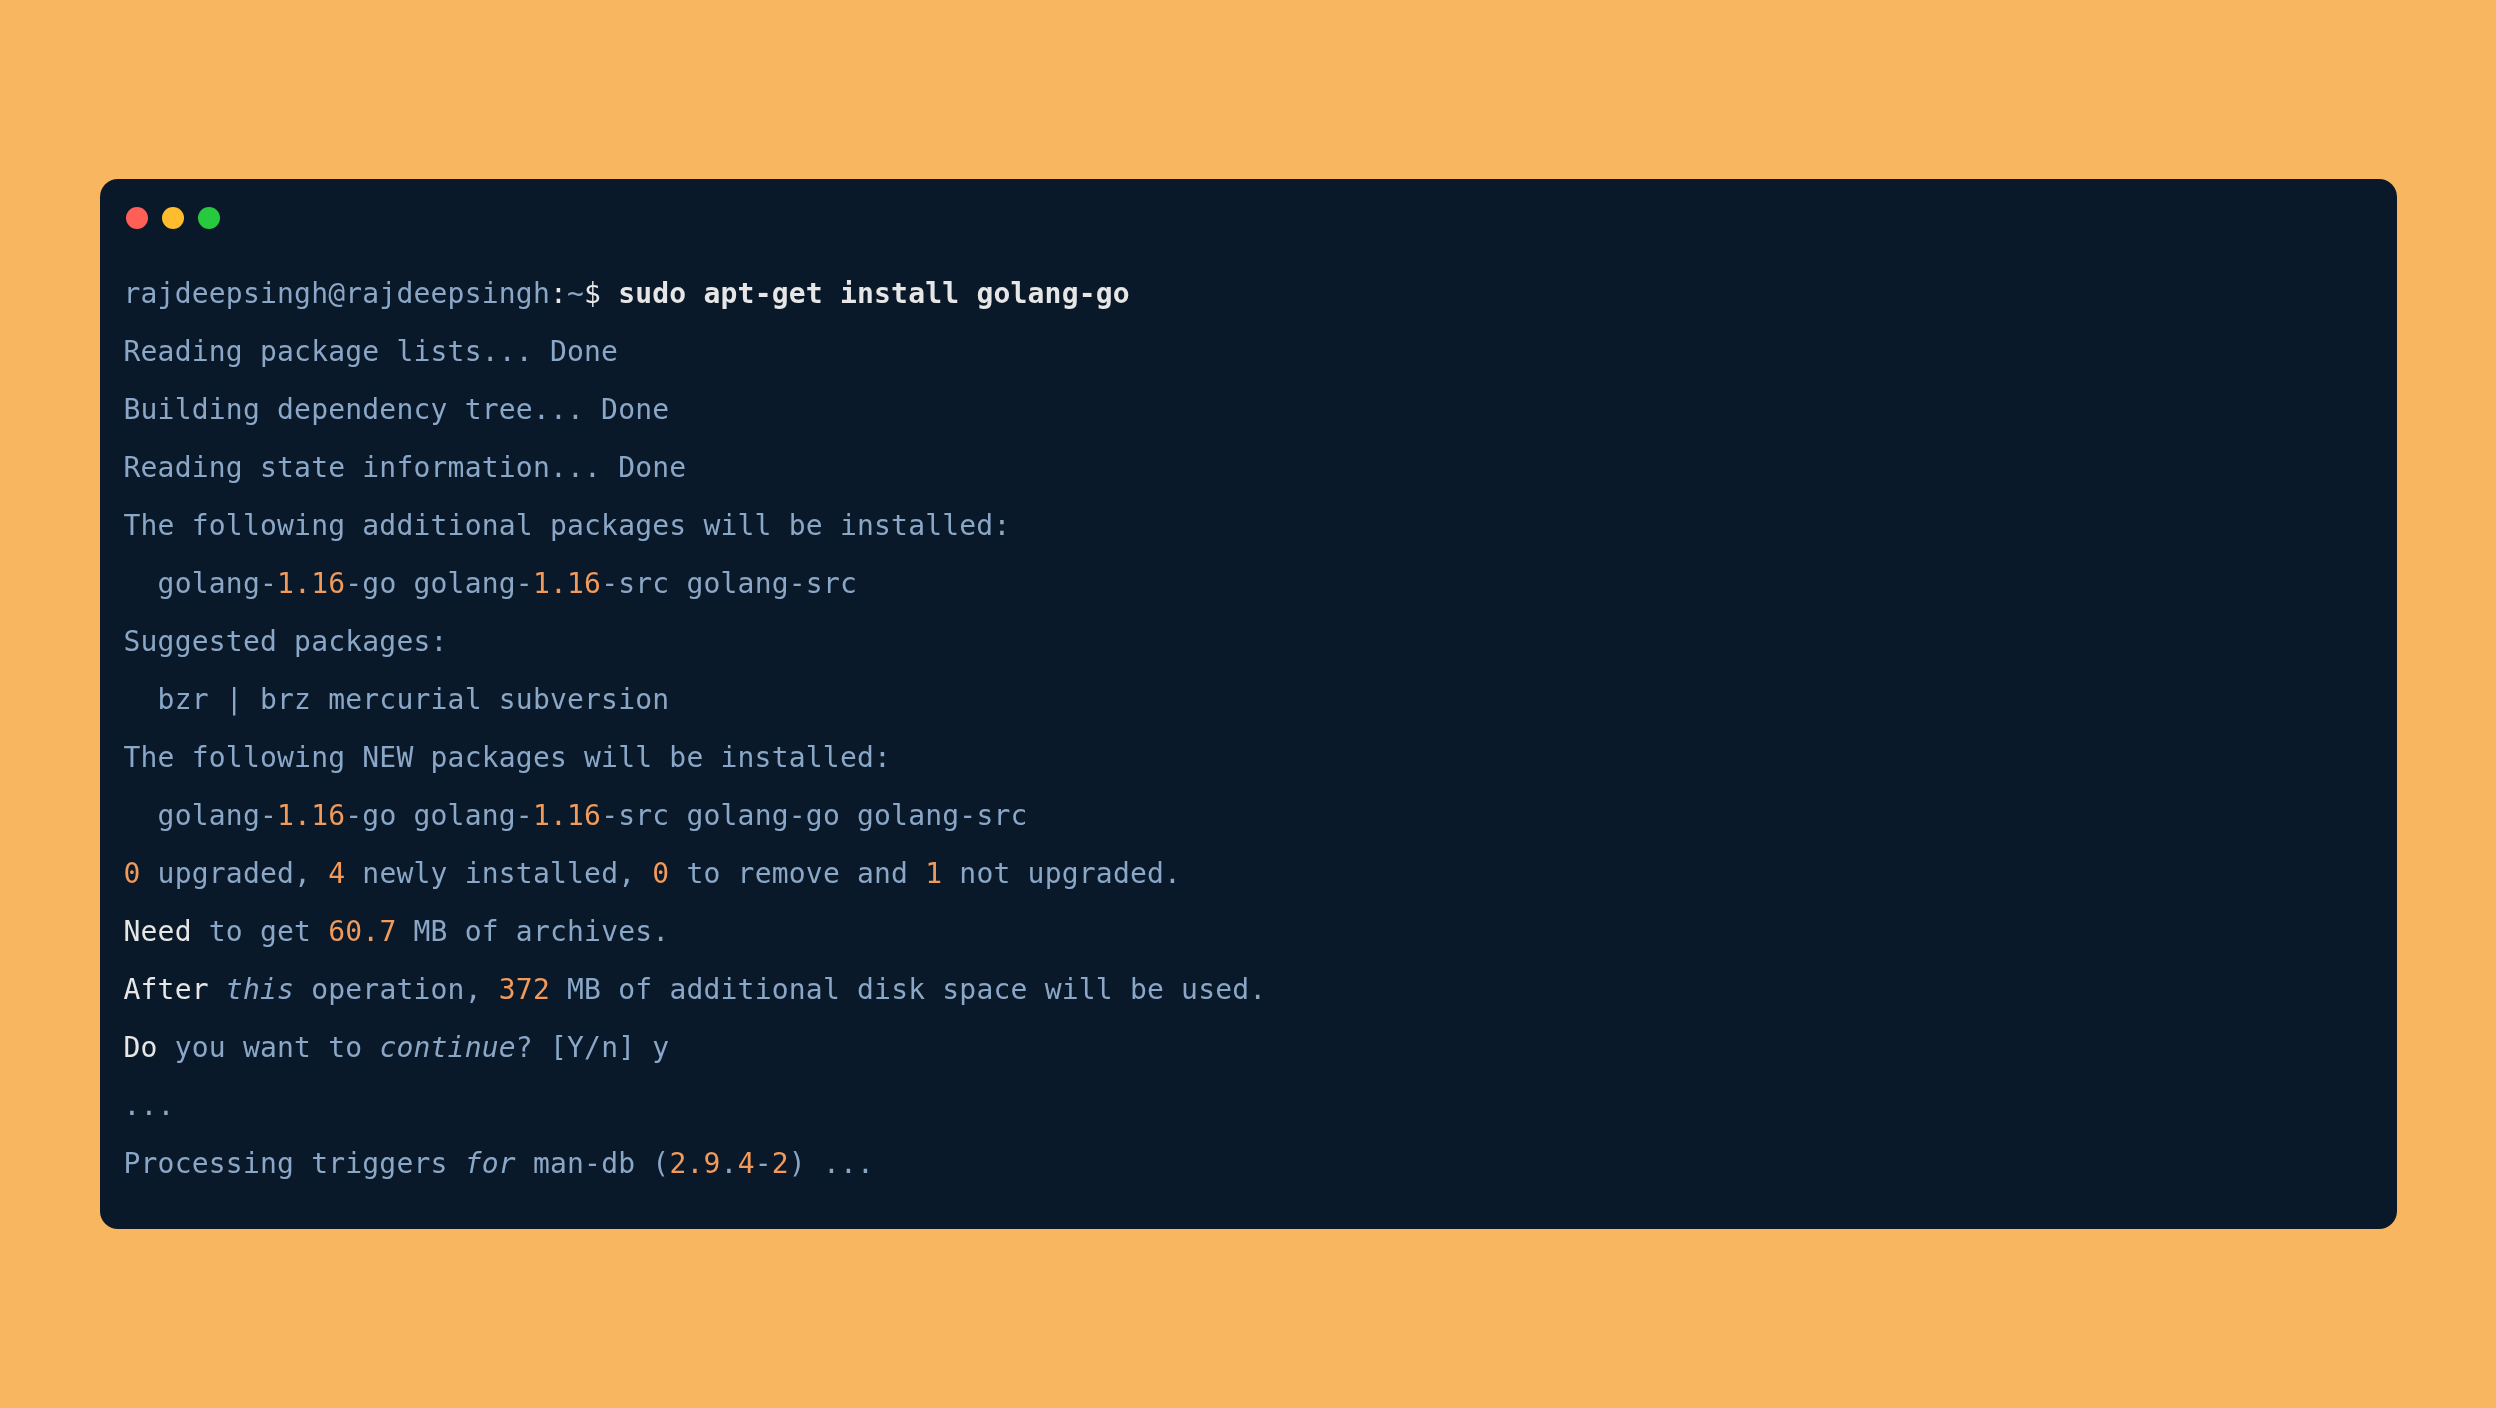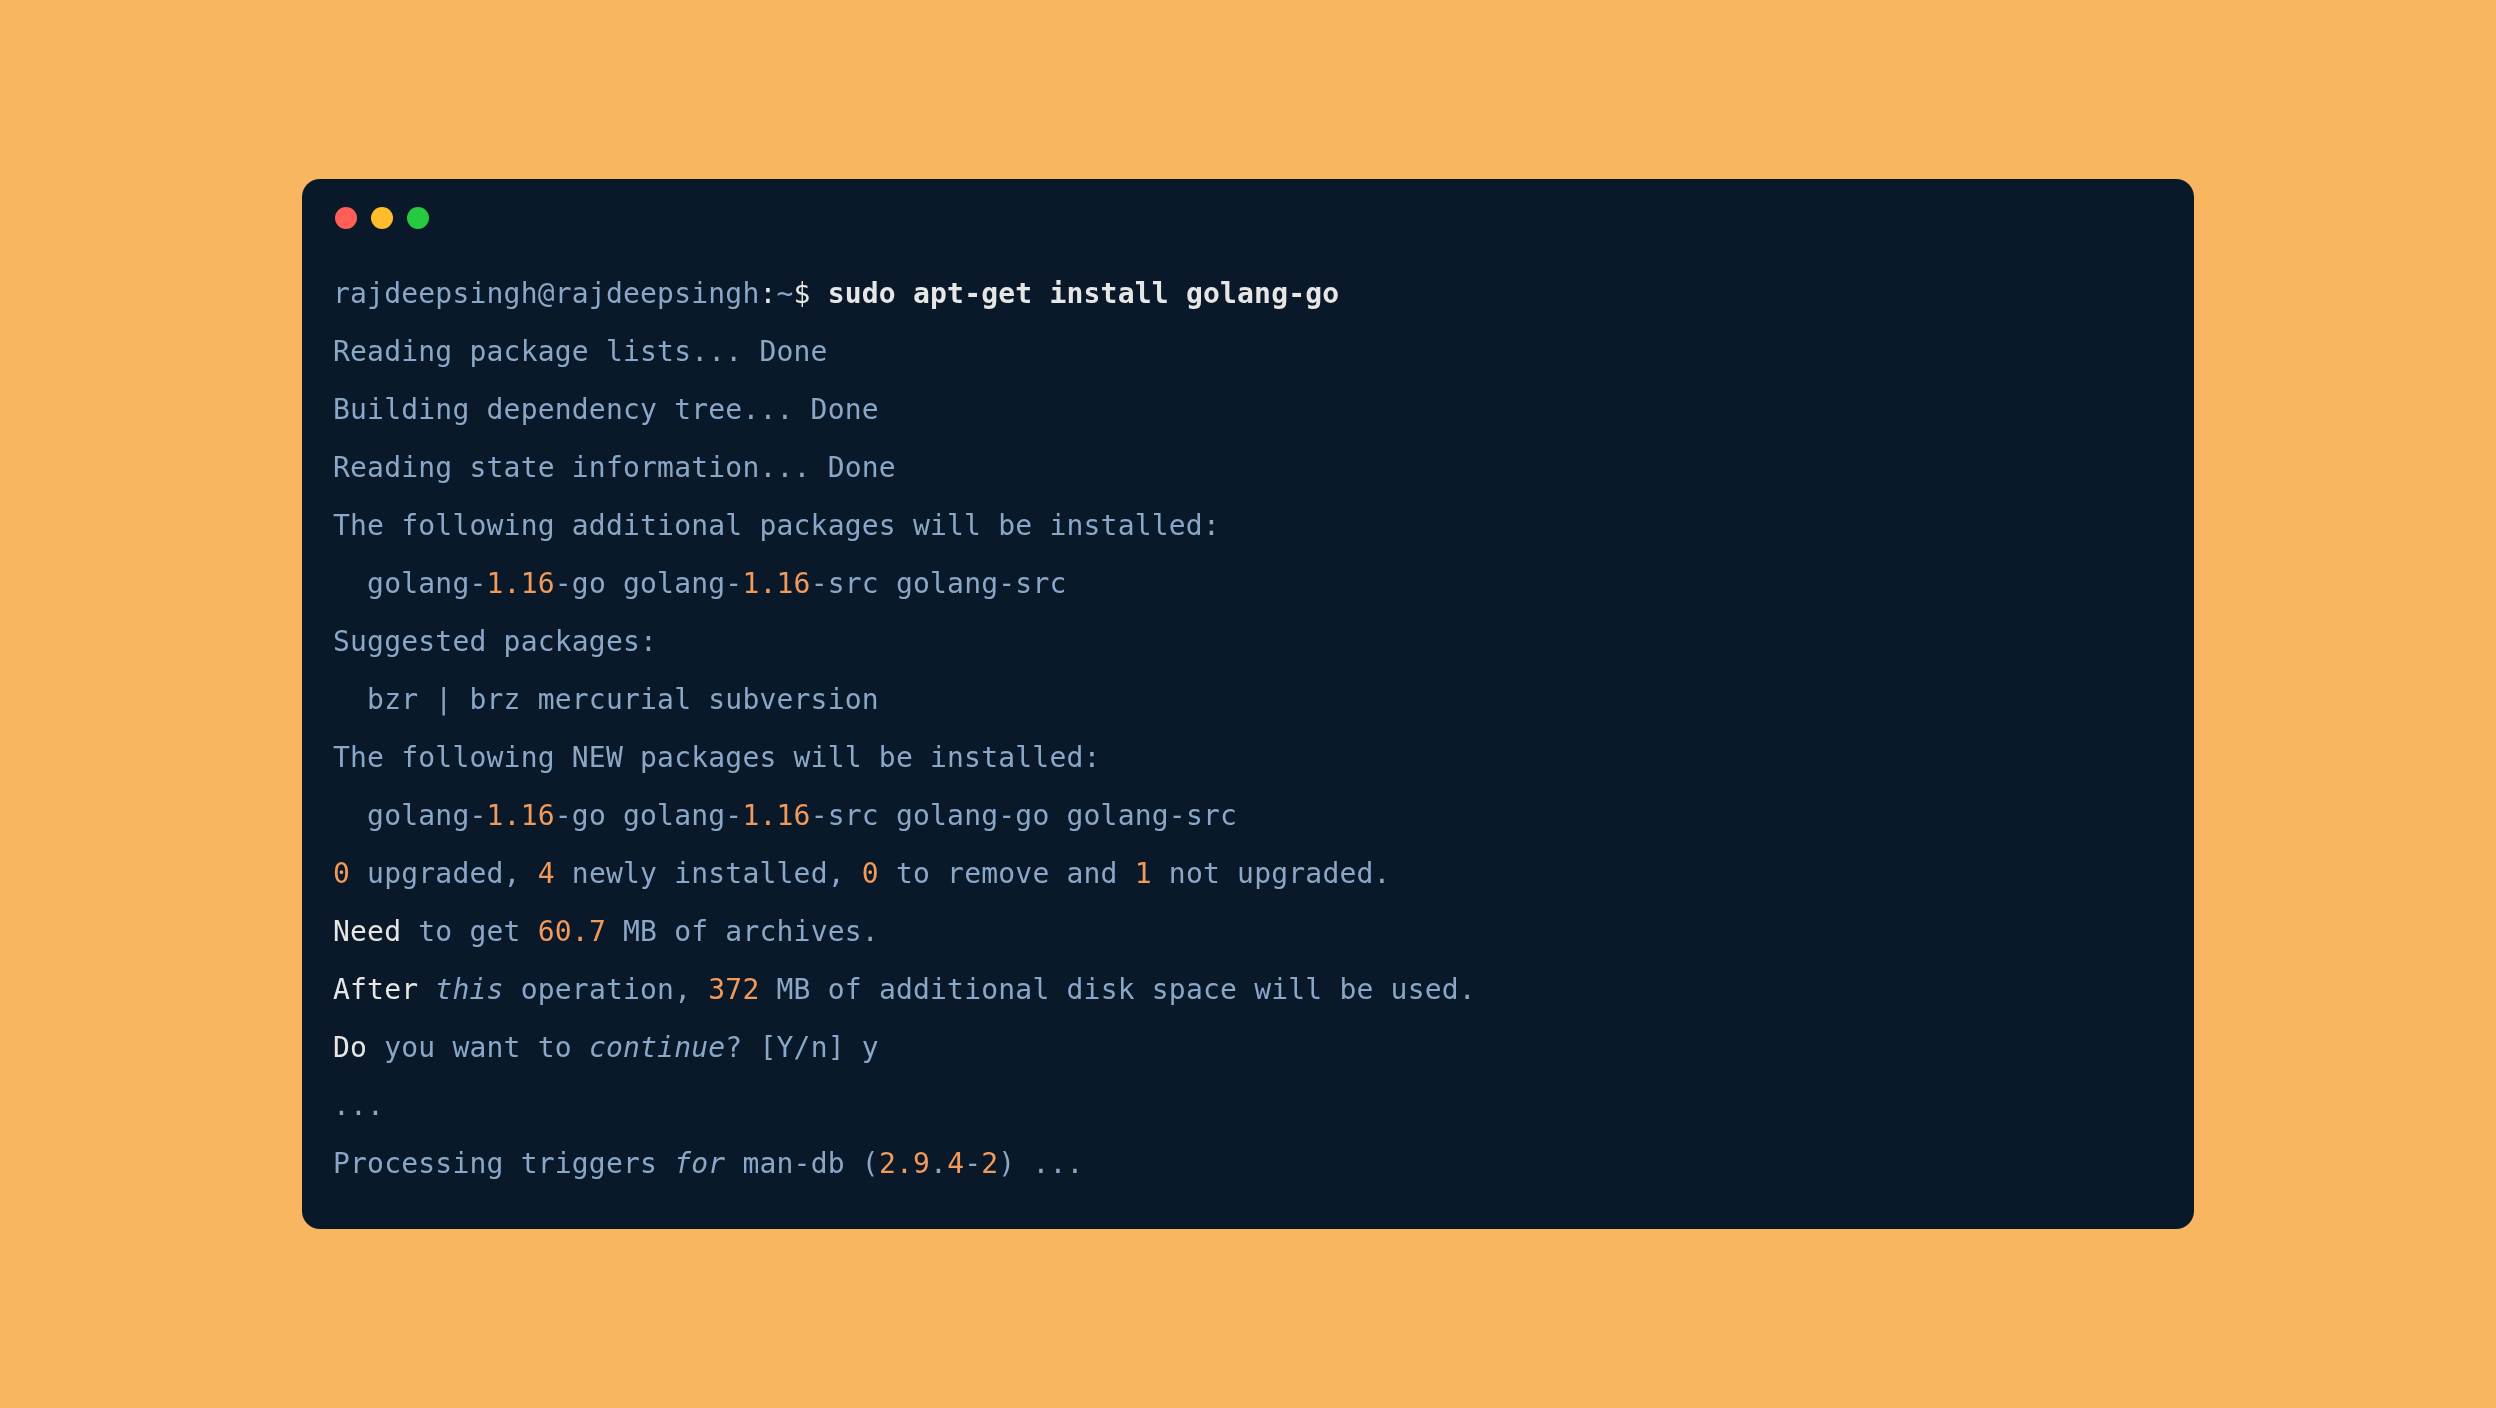--- a/index.html
+++ b/index.html
@@ -11,23 +11,23 @@
       background: #f7b65f;
       width: 2496px;
       height: 1408px;
       display: flex;
       align-items: center;
       justify-content: center;
       font-family: 'Menlo', 'Consolas', 'Monaco', monospace;
     }
     .terminal {
       background: #0a1929;
-      width: 1892px;
+      width: 2297px;
       border-radius: 18px;
-      padding: 28px 32px 36px 31px;
+      padding: 28px 32px 36px 24px;
     }
     .titlebar {
       display: flex;
       gap: 14px;
       margin-bottom: 36px;
       padding-left: 2px;
     }
     .dot {
       width: 22px;
       height: 22px;

